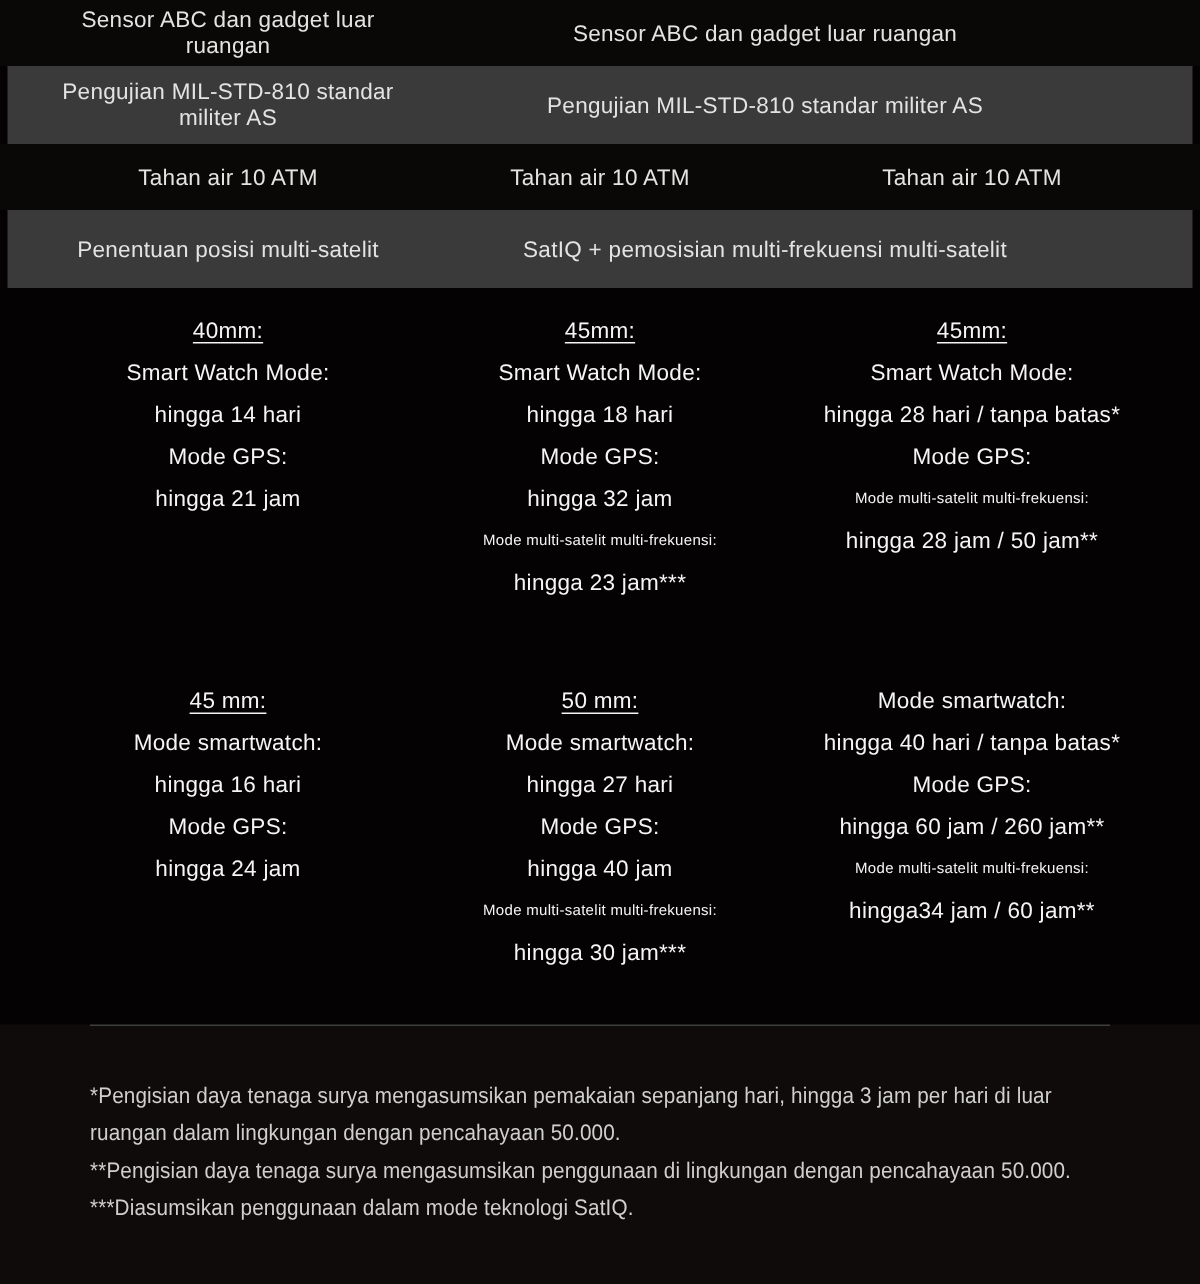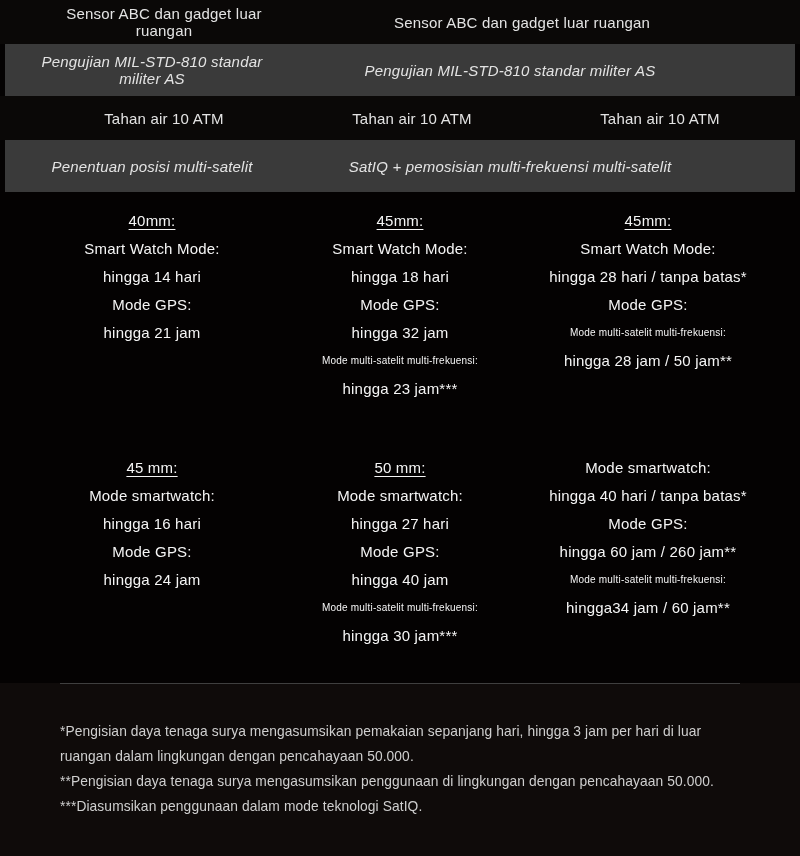--- a/index.html
+++ b/index.html
@@ -15,28 +15,27 @@
   .bars { width:800px; }
   .bar {
     display:grid;
     grid-template-columns:248px 248px 248px;
     align-items:center;
     box-sizing:border-box;
   }
   .bar.dark {
     background:#0a0807;
     height:44px;
-    padding:0 40px;
+    padding:0 28px;
   }
   .bar.gray {
     background:#3a3a3a;
     height:52px;
     margin:0 5px;
     padding:0 23px;
-    font-style:italic;
   }
   .cell {
     text-align:center;
     font-size:15px;
     color:#e3e3e3;
     letter-spacing:.2px;
   }
   .cell.span2 {
     grid-column:2 / 4;
     padding-right:28px;

